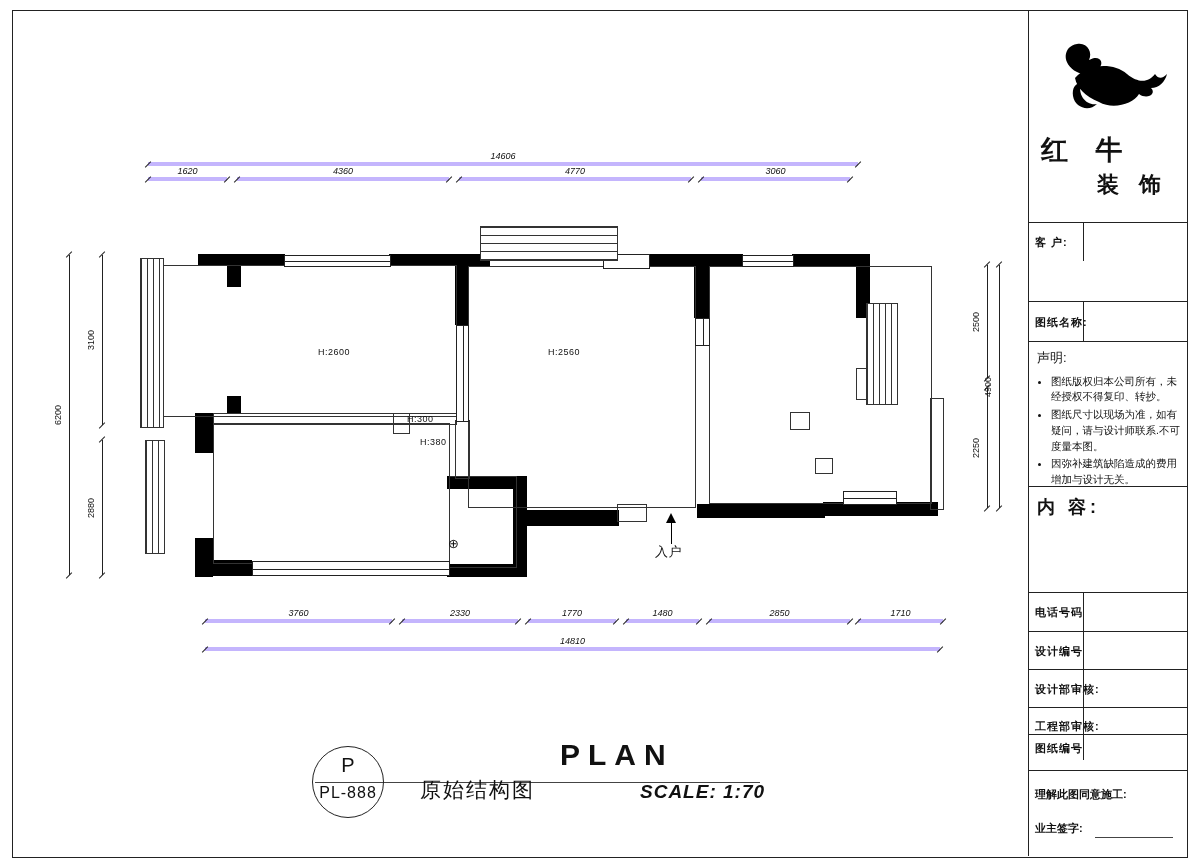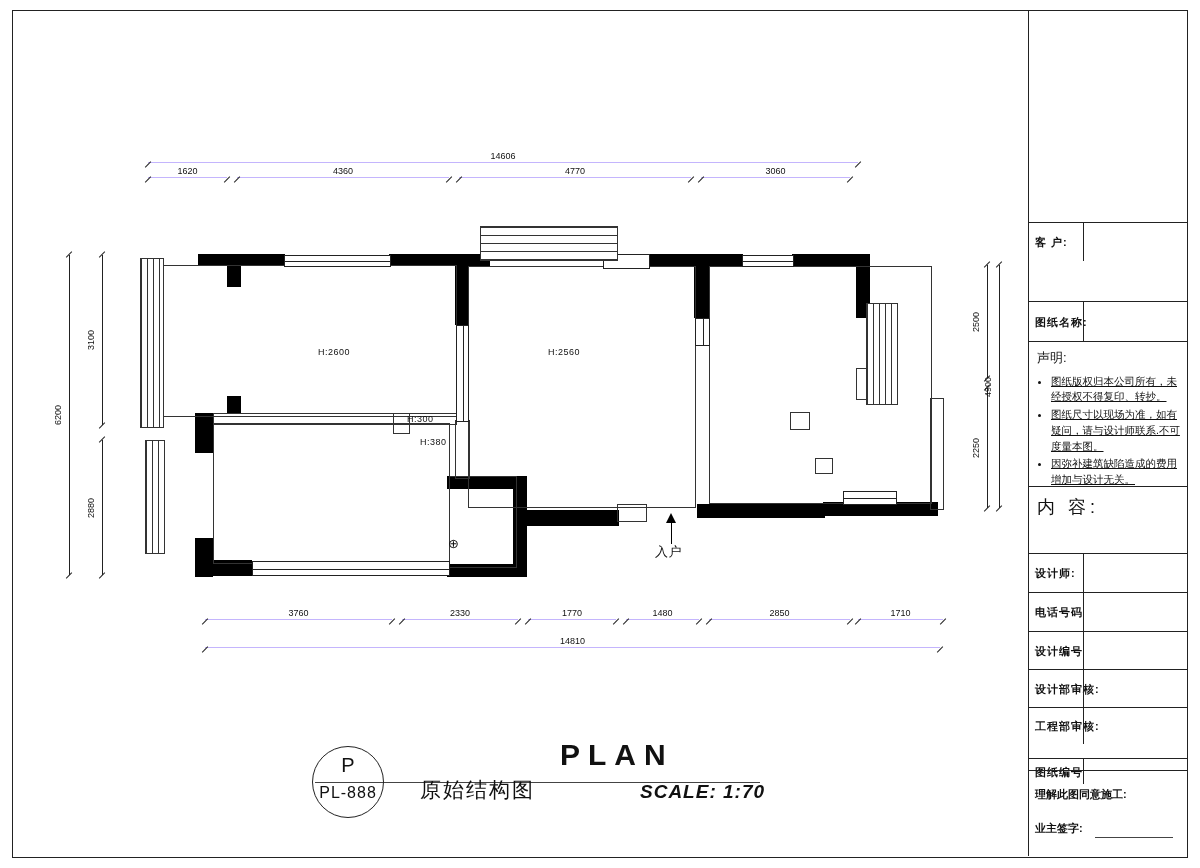--- a/index.html
+++ b/index.html
@@ -15,38 +15,38 @@
   .wo::after{content:"";position:absolute;left:0;right:0;top:50%;height:1px;background:#222;}
   .wo.v::after{left:50%;top:0;bottom:0;width:1px;height:auto;}
   .wo.plain::after{display:none;}
   
   .ro{position:absolute;border:1px solid #333;background:transparent;}
   
   .bay-v{position:absolute;border:1px solid #333;background:repeating-linear-gradient(90deg,#333 0 1px,#fff 1px 6px);}
   .bay-h{position:absolute;border:1px solid #333;background:repeating-linear-gradient(180deg,#333 0 1px,#fff 1px 8px);}
   
   .dim{position:absolute;font-size:9px;color:#111;}
-  .dim.h{border-bottom:1px solid #c4b5fd;height:13px;}
+  .dim.h{border-bottom:4px solid #c4b5fd;height:13px;font-style:italic;}
   .dim.h .dlab{position:absolute;left:0;right:0;bottom:1px;text-align:center;}
   .dim.h::before,.dim.h::after{content:"";position:absolute;bottom:-3px;width:8px;height:1px;background:#222;transform:rotate(-45deg);}
   .dim.h::before{left:-4px;}
   .dim.h::after{right:-4px;}
   .dim.v{border-right:1px solid #222;width:13px;}
   .dim.v .dlab{position:absolute;top:50%;right:1px;transform:translateY(-50%) rotate(-90deg);white-space:nowrap;}
   .dim.v::before,.dim.v::after{content:"";position:absolute;right:-4px;width:8px;height:1px;background:#222;transform:rotate(-45deg);}
   .dim.v::before{top:-1px;}
   .dim.v::after{bottom:-1px;}
   .rlab{position:absolute;font-size:9px;letter-spacing:0.5px;color:#111;white-space:nowrap;}
   
   #tblock{left:1028px;top:10px;width:158px;height:846px;border-left:1px solid #222;}
   .tb-row{position:absolute;left:0;width:158px;border-top:1px solid #222;box-sizing:border-box;}
   .tb-row .lab{position:absolute;left:6px;top:50%;transform:translateY(-50%);font-size:11px;font-weight:bold;letter-spacing:1px;white-space:nowrap;}
   .tb-row .vdiv{position:absolute;left:54px;top:0;bottom:0;width:1px;background:#222;}
   .stmt{font-size:10.5px;line-height:1.5;}
-  .stmt ul{margin:6px 0 8px 2px;padding:0 4px 0 12px;text-decoration:underline;}
+  .stmt ul{margin:6px 0 8px 2px;padding:0 4px 0 12px;}
   .stmt li{margin-bottom:2px;}
   
   .ftl{position:absolute;background:#444;}
   #fcircle{left:312px;top:746px;width:70px;height:70px;border:1.5px solid #222;border-radius:50%;text-align:center;background:transparent;}
 </style>
 </head>
 <body>
 
 <div id="sheet">
   <div class="abs" id="frame"></div>
@@ -169,64 +169,69 @@
   <div class="abs" id="fcircle">
     <div style="font-size:20px;margin-top:7px">P</div>
     <div style="font-size:16px;margin-top:7px;letter-spacing:1px">PL-888</div>
   </div>
   <span class="abs" style="left:420px;top:776px;font-size:21px;letter-spacing:2px">原始结构图</span>
   <span class="abs" style="left:560px;top:738px;font-size:30px;font-weight:bold;letter-spacing:8px">PLAN</span>
   <span class="abs" style="left:640px;top:781px;font-size:19px;font-style:italic;font-weight:bold;letter-spacing:1px">SCALE: 1:70</span>
 
   <div class="abs" id="tblock">
 
+    <div class="abs" style="left:0;top:0;width:158px;height:212px">
+      <svg class="abs" style="left:18px;top:28px" width="125" height="95" viewBox="0 0 125 95">
+        <path d="M30,34 C14,26 16,8 30,6 C40,4 46,14 42,22 C52,16 58,24 52,30 C46,36 38,38 30,34 Z" fill="#000"></path>
+        <path d="M28,40 C40,26 66,24 80,36 C92,46 102,44 108,36 C112,42 116,40 120,36 C118,44 112,50 104,50 C110,56 100,62 92,56 C86,66 66,72 52,64 C38,58 30,50 28,40 Z" fill="#000"></path>
+        <path d="M34,44 C30,58 40,68 50,66 C42,74 28,70 26,58 C25,50 28,46 34,44 Z" fill="#000"></path>
+      </svg>
+      <span class="abs" style="left:12px;top:122px;font-size:27px;font-weight:bold;letter-spacing:10px">红 牛</span>
+      <span class="abs" style="left:68px;top:160px;font-size:22px;font-weight:bold;letter-spacing:7px">装 饰</span>
+    </div>
 
     <div class="tb-row" style="top:212px;height:39px">
       <span class="lab">客 户:</span>
         <span class="vdiv"></span>
     </div>
     <div class="tb-row" style="top:291px;height:40px">
       <span class="lab">图纸名称:</span>
         <span class="vdiv"></span>
     </div>
 
     <div class="tb-row stmt" style="top:331px;height:145px;padding:6px 2px 0 8px">
       <div style="font-size:13px;font-weight:normal">声明:</div>
       <ul>
         <li>图纸版权归本公司所有，未经授权不得复印、转抄。</li>
         <li>图纸尺寸以现场为准，如有疑问，请与设计师联系.不可度量本图。</li>
         <li>因弥补建筑缺陷造成的费用增加与设计无关。</li>
       </ul>
     </div>
 
     <div class="tb-row" style="top:476px;height:67px">
-      <span class="abs" style="left:8px;top:8px;font-size:18px;font-weight:normal;letter-spacing:4px">内 容:</span>
-    </div>
-
-    <div class="tb-row" style="top:543px;height:39px">
-      <span class="lab">设计师:</span>
-        <span class="vdiv"></span>
-    </div>
+      <span class="abs" style="left:8px;top:8px;font-size:18px;font-weight:bold;letter-spacing:4px">内 容:</span>
+    </div>
+
     <div class="tb-row" style="top:582px;height:39px">
       <span class="lab">电话号码</span>
         <span class="vdiv"></span>
     </div>
     <div class="tb-row" style="top:621px;height:38px">
       <span class="lab">设计编号</span>
         <span class="vdiv"></span>
     </div>
     <div class="tb-row" style="top:659px;height:38px">
       <span class="lab">设计部审核:</span>
         <span class="vdiv"></span>
     </div>
     <div class="tb-row" style="top:697px;height:37px">
       <span class="lab">工程部审核:</span>
         <span class="vdiv"></span>
     </div>
-    <div class="tb-row" style="top:748px;height:26px">
+    <div class="tb-row" style="top:724px;height:26px">
       <span class="lab">图纸编号</span>
         <span class="vdiv"></span>
     </div>
 
     <div class="tb-row" style="top:760px;height:86px">
       <div class="abs" style="left:6px;top:16px;font-size:11px;font-weight:bold">理解此图同意施工:</div>
       <div class="abs" style="left:6px;top:50px;font-size:11px;font-weight:bold">业主签字:</div>
       <div class="abs" style="left:66px;top:66px;width:78px;height:1px;background:#444"></div>
     </div>
   </div>

